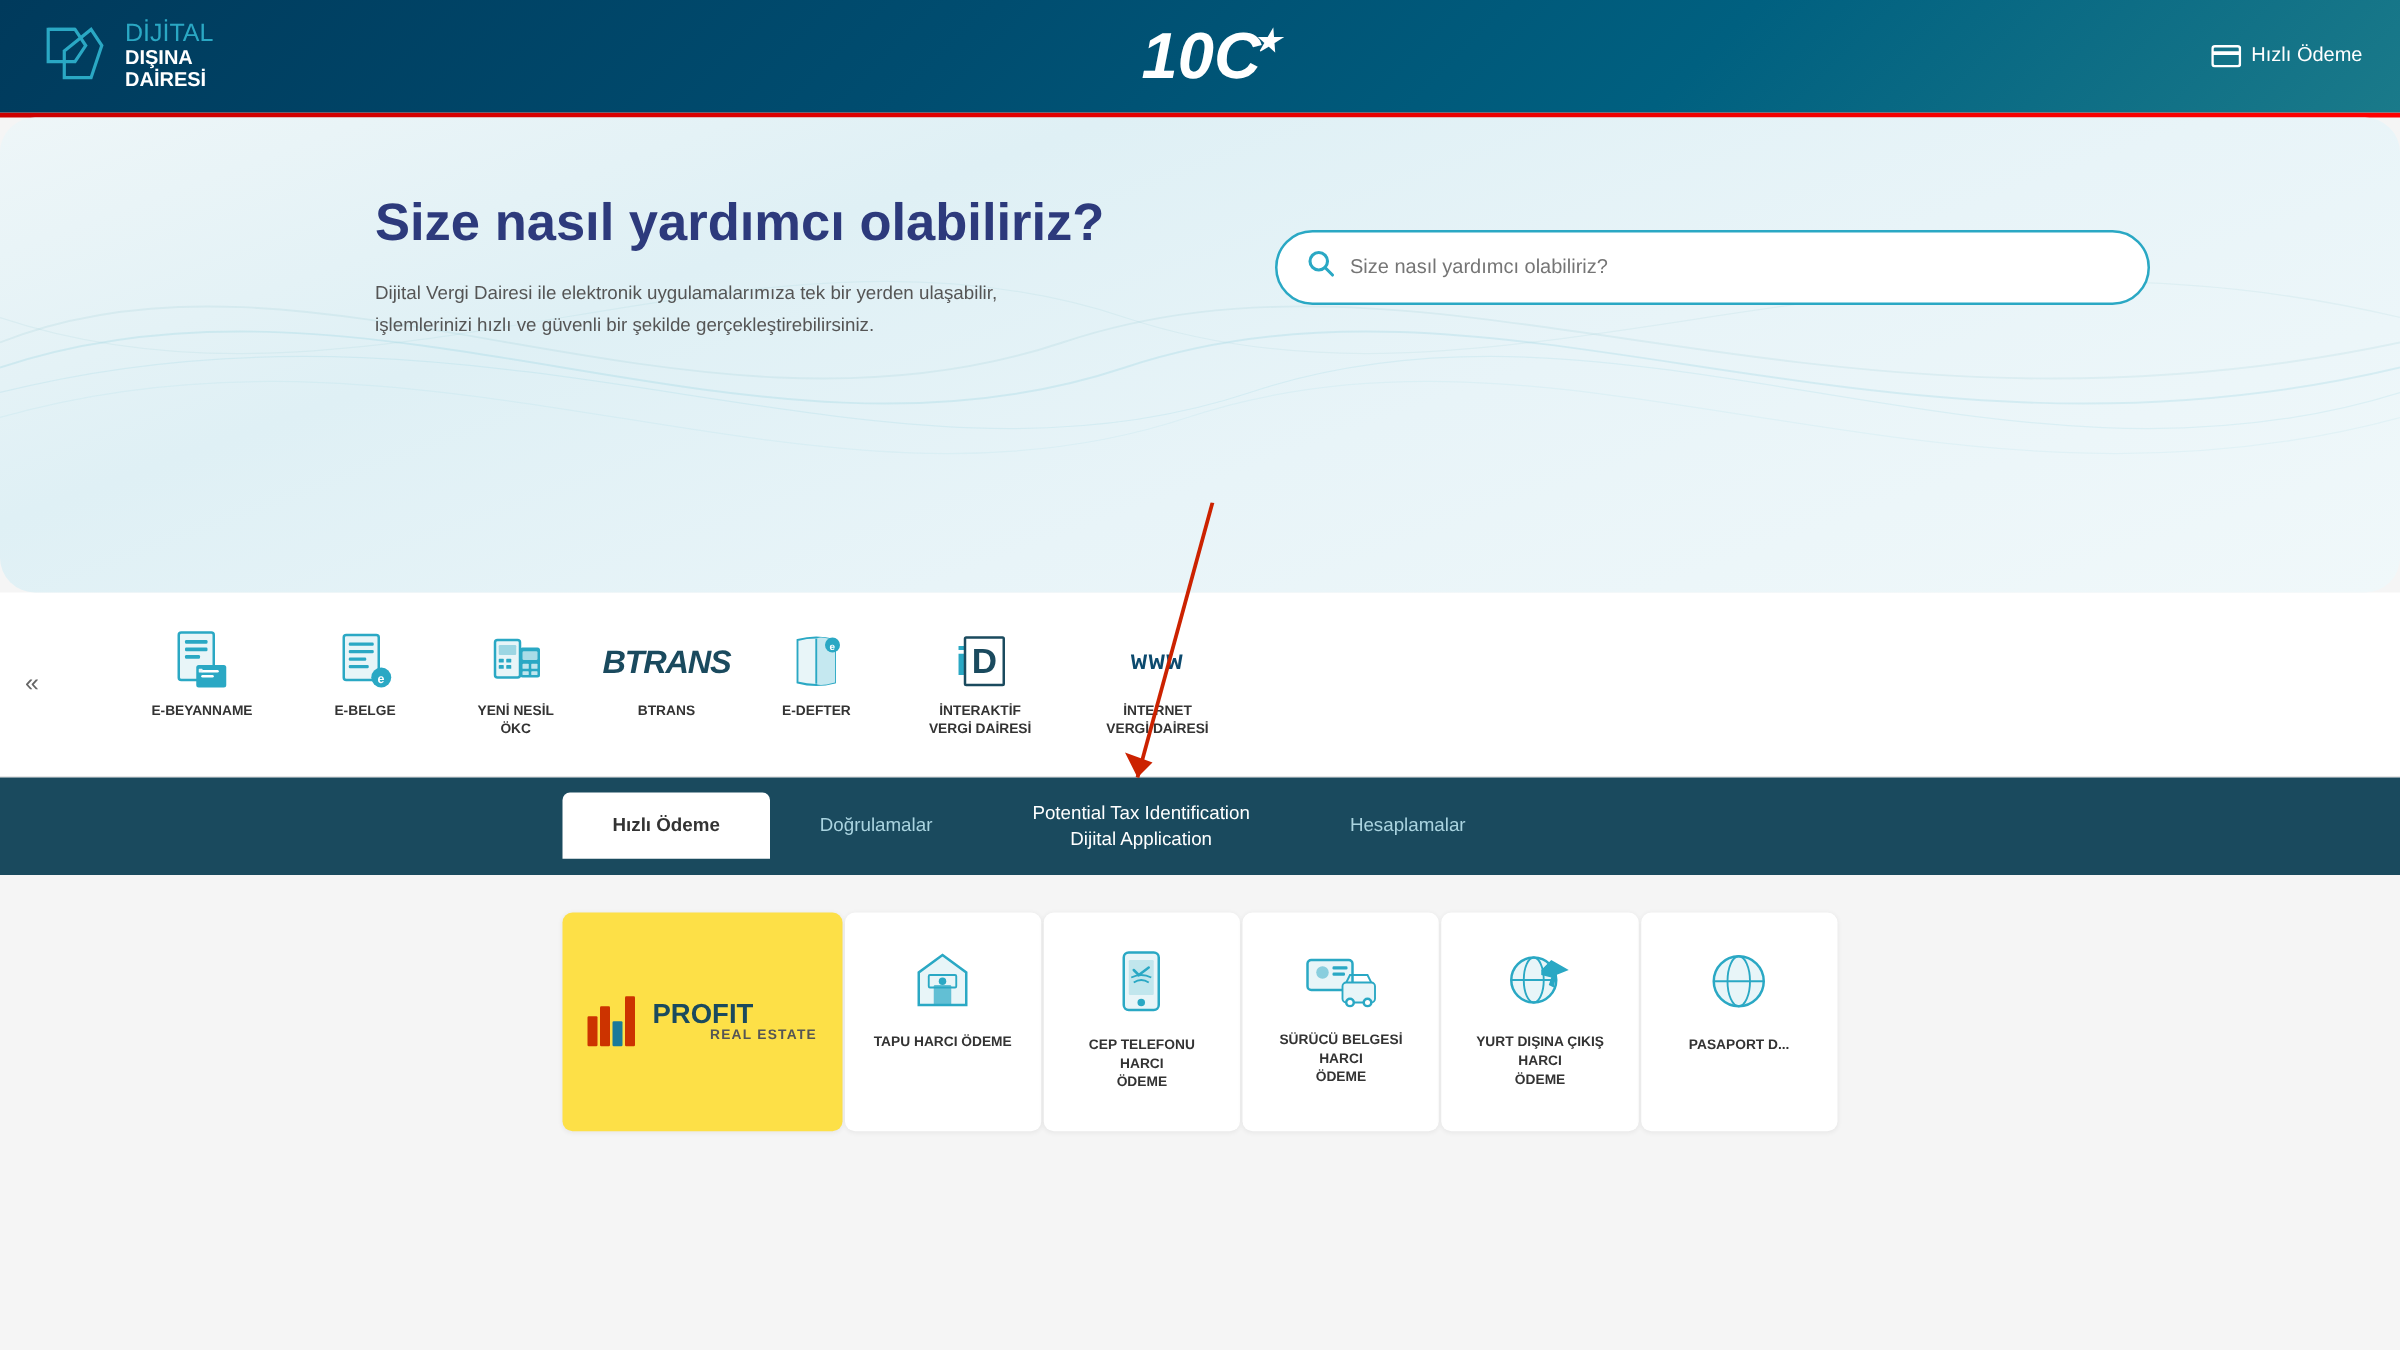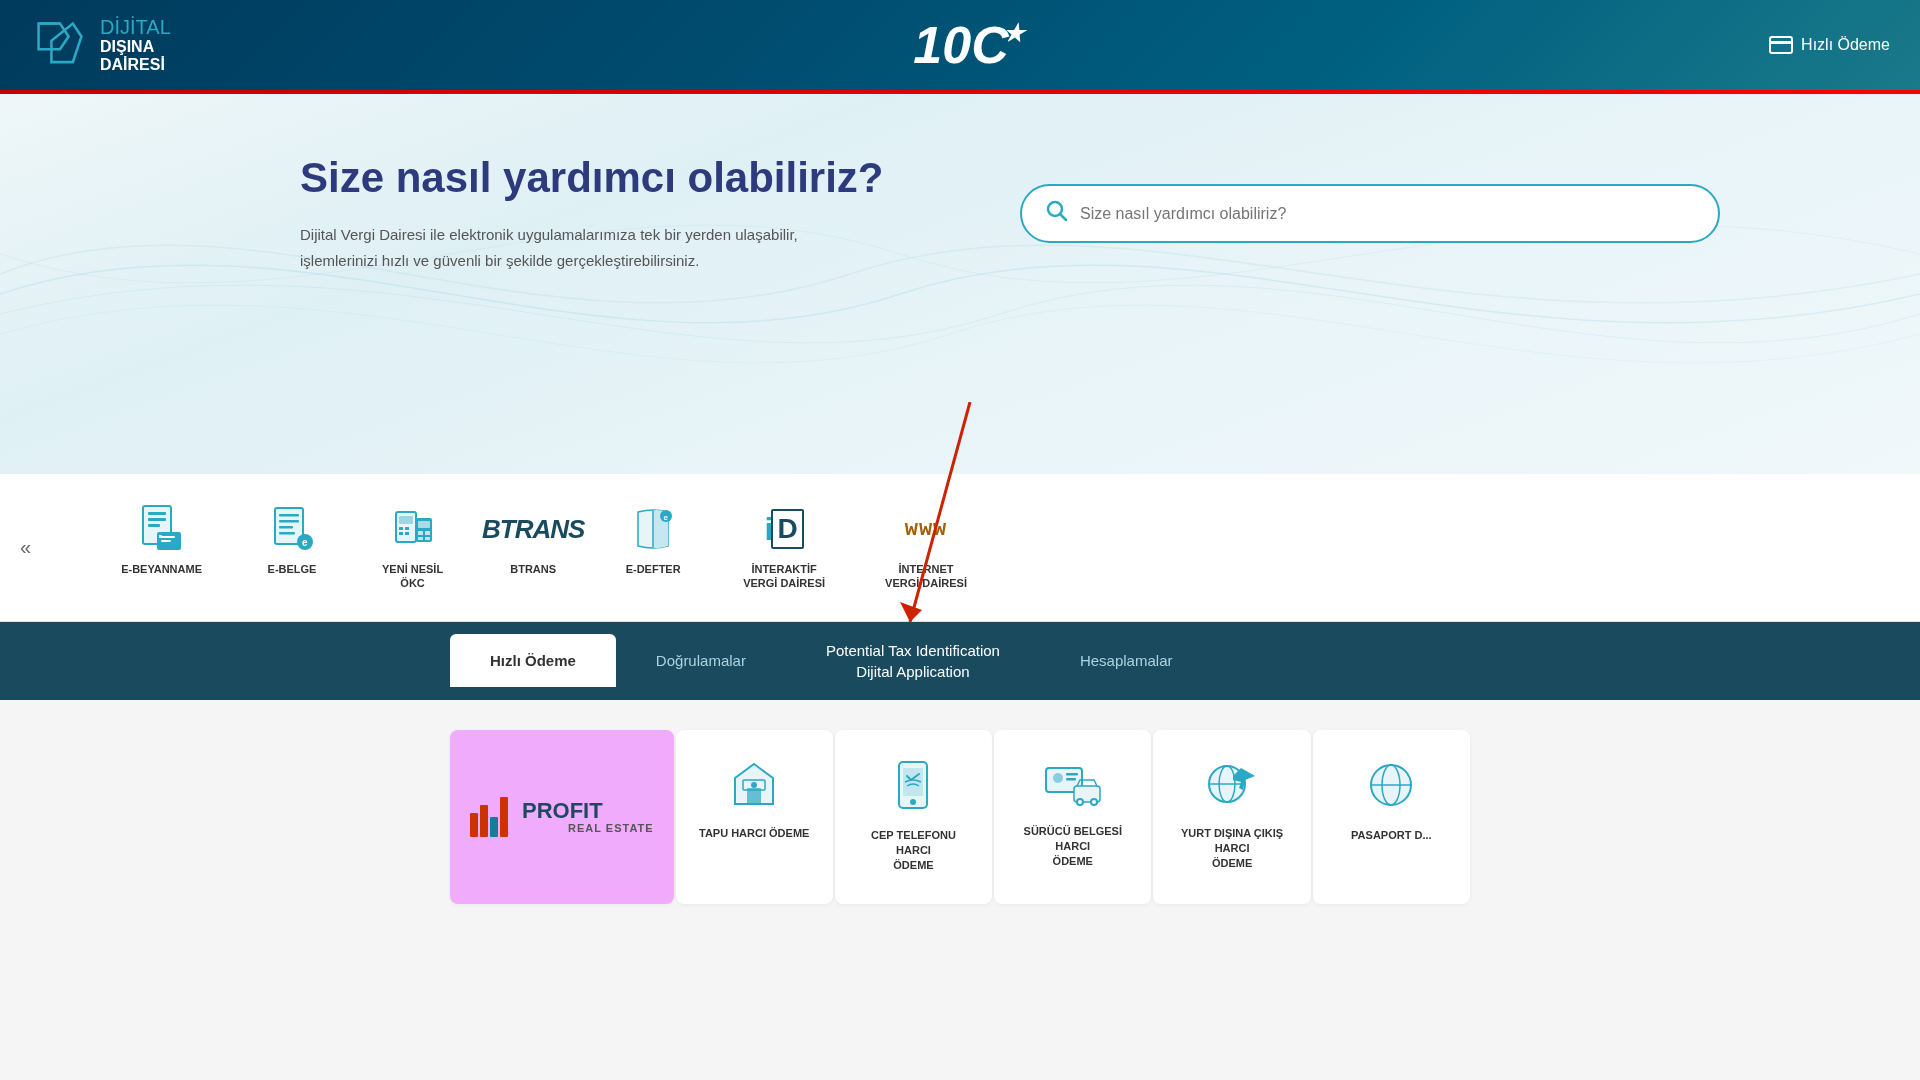--- a/index.html
+++ b/index.html
@@ -43,20 +43,21 @@
       width: 100%;
     }
 
     
     .hero {
       background: linear-gradient(160deg, #eef6f8 0%, #dff0f5 30%, #e8f4f8 60%, #f0f8fa 100%);
       padding: 60px 0 28px 0;
       position: relative;
       overflow: hidden;
       min-height: 380px;
+      border-radius: 28px;
     }
     .hero-wave {
       position: absolute;
       top: 0; left: 0; right: 0; bottom: 0;
       opacity: 0.3;
     }
     .hero-content {
       display: flex;
       align-items: center;
       justify-content: space-between;
@@ -204,21 +205,21 @@
     .service-card .card-label {
       font-size: 11px;
       font-weight: 700;
       color: #333;
       text-transform: uppercase;
       line-height: 1.4;
     }
 
     
     .profit-card {
-      background: #f0abfc;
+      background: #fde047;
       border-radius: 8px;
       padding: 20px;
       display: flex;
       flex-direction: column;
       align-items: center;
       justify-content: center;
       min-width: 170px;
       box-shadow: 0 1px 4px rgba(0,0,0,0.06);
     }
     .profit-logo {
@@ -397,21 +398,21 @@
           <span style="color:#2aa8c4; font-size:32px;">i</span>
           <span style="font-size:28px; color:#1a4a5e; margin-left:-2px; border:2px solid #1a4a5e; padding:2px 4px; border-radius:2px;">D</span>
         </span>
       </div>
       <span class="icon-label" style="white-space:pre-line; text-align:center;">İNTERAKTİF
 VERGİ DAİRESİ</span>
     </div>
 
     <div class="icon-item">
       <div class="icon-img">
-        <span style="font-size:22px; font-weight:900; color:#a16207; letter-spacing:1px; font-family: 'Courier New', monospace;">www</span>
+        <span style="font-size:22px; font-weight:900; color:#0c4a6e; letter-spacing:1px; font-family: 'Courier New', monospace;">www</span>
       </div>
       <span class="icon-label" style="white-space:pre-line; text-align:center;">İNTERNET
 VERGİ DAİRESİ</span>
     </div>
 
   </div>
 </div>
 
 <div class="tabs-bar" style="position:relative; overflow:visible;">
 

